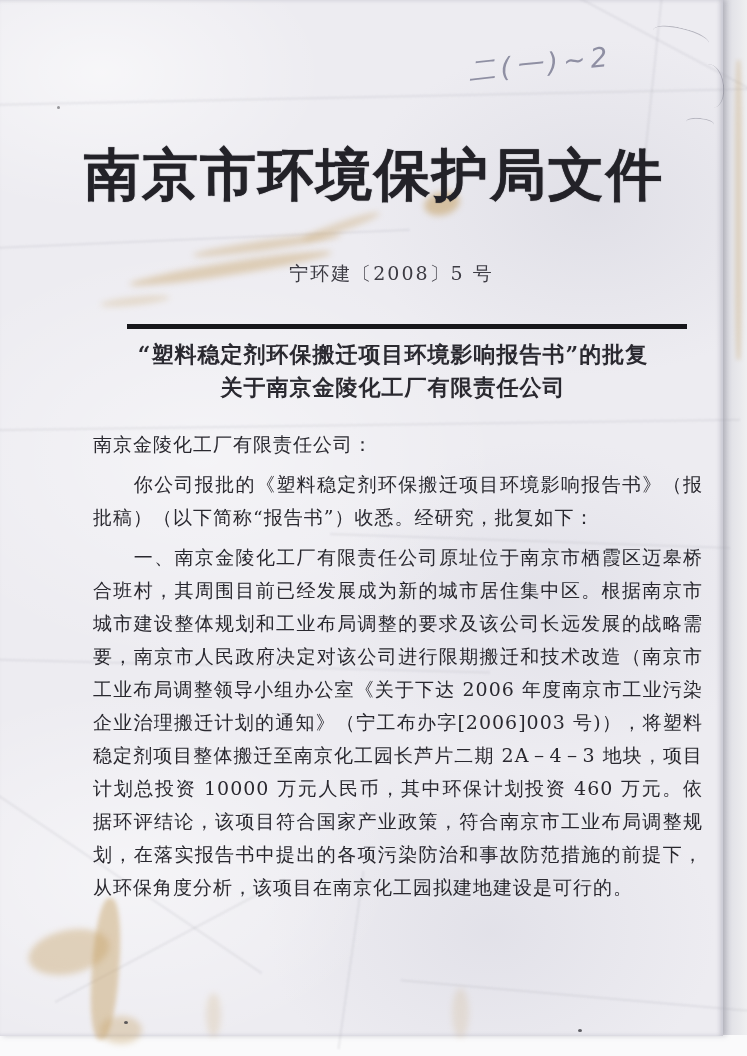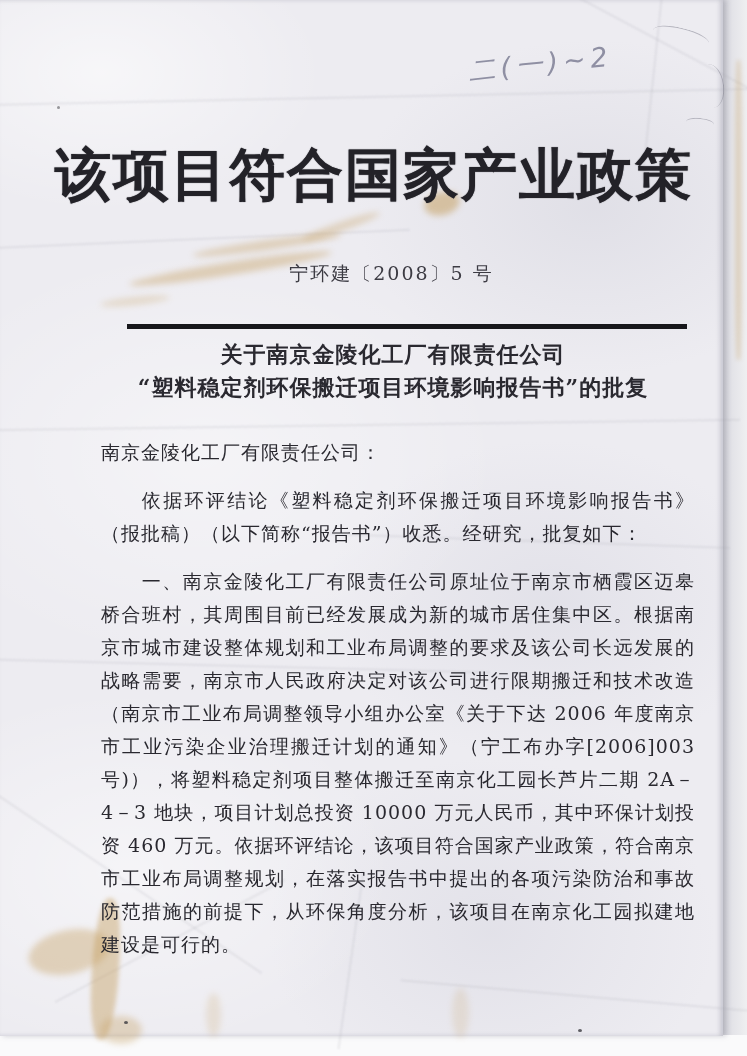--- a/index.html
+++ b/index.html
@@ -85,21 +85,21 @@
   .rule { position:absolute; left:127px; top:324px; width:560px; height:5px; background:#17171b; }
   .subject {
     position:absolute; left:40px; top:338px; width:706px; text-align:center;
     font-size:22px; font-weight:bold; color:#2a2930; line-height:33px; letter-spacing:1px;
   }
   .body-text {
     position:absolute; left:86px; top:421px; width:624px;
     font-size:19px; line-height:33px; letter-spacing:1px;
     color:#29282f; text-align:justify;
   }
-  .body-text p { text-indent:2.15em; margin:15px; }
+  .body-text p { text-indent:2.15em; margin:7px; }
   .body-text p.salutation { text-indent:0; }
 </style>
 </head>
 <body>
 
 <div class="canvas">
   <div class="bed-right"></div>
   <div class="bed-bottom"></div>
 
   <div class="paper">
@@ -129,30 +129,30 @@
 
     <div class="scribble p1"></div>
     <div class="scribble p2"></div>
     <div class="scribble p3"></div>
     <div class="dot d1"></div>
     <div class="dot d2"></div>
     <div class="dot d3"></div>
 
     <div class="hand-note">二(一)~2</div>
 
-    <div class="doc-title">该项目符合国家产业政策</div>
+    <div class="doc-title">南京市环境保护局文件</div>
     <div class="doc-number">宁环建〔2008〕5 号</div>
     <div class="rule"></div>
 
     <div class="subject">
+      <div>“塑料稳定剂环保搬迁项目环境影响报告书”的批复</div>
       <div>关于南京金陵化工厂有限责任公司</div>
-      <div>“塑料稳定剂环保搬迁项目环境影响报告书”的批复</div>
     </div>
 
     <div class="body-text">
       <p class="salutation">南京金陵化工厂有限责任公司：</p>
-      <p>依据环评结论《塑料稳定剂环保搬迁项目环境影响报告书》（报批稿）（以下简称“报告书”）收悉。经研究，批复如下：</p>
+      <p>你公司报批的《塑料稳定剂环保搬迁项目环境影响报告书》（报批稿）（以下简称“报告书”）收悉。经研究，批复如下：</p>
       <p>一、南京金陵化工厂有限责任公司原址位于南京市栖霞区迈皋桥合班村，其周围目前已经发展成为新的城市居住集中区。根据南京市城市建设整体规划和工业布局调整的要求及该公司长远发展的战略需要，南京市人民政府决定对该公司进行限期搬迁和技术改造（南京市工业布局调整领导小组办公室《关于下达 2006 年度南京市工业污染企业治理搬迁计划的通知》（宁工布办字[2006]003 号)），将塑料稳定剂项目整体搬迁至南京化工园长芦片二期 2A－4－3 地块，项目计划总投资 10000 万元人民币，其中环保计划投资 460 万元。依据环评结论，该项目符合国家产业政策，符合南京市工业布局调整规划，在落实报告书中提出的各项污染防治和事故防范措施的前提下，从环保角度分析，该项目在南京化工园拟建地建设是可行的。</p>
     </div>
 
     <div class="stain s11"></div>
   </div>
 </div>
 
 </body></html>

